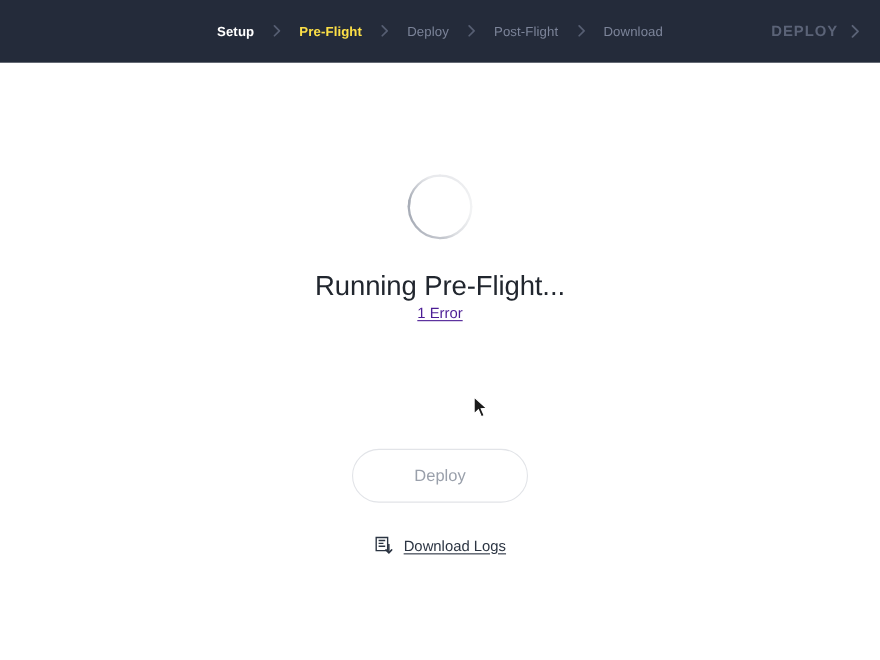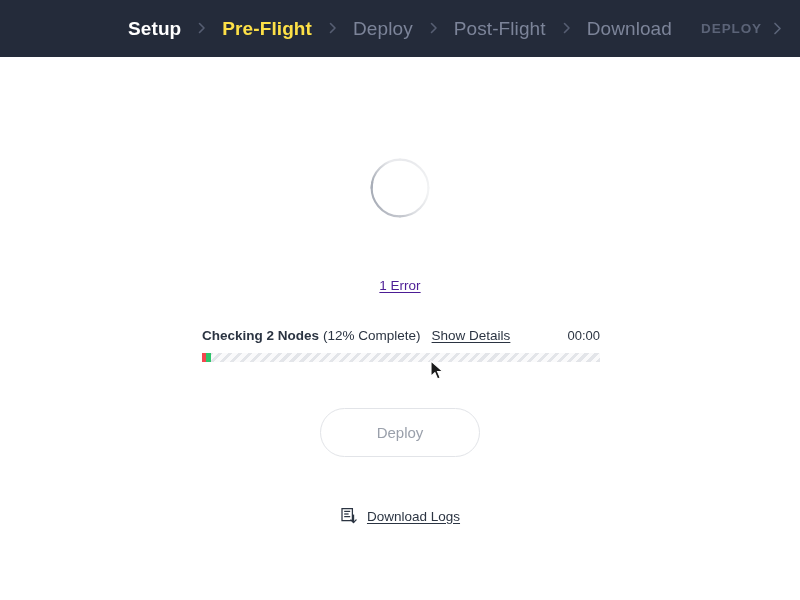--- a/index.html
+++ b/index.html
@@ -17,21 +17,21 @@
     background:#242b3a;
     display:flex; align-items:center;
   }
   .crumbs {
     position:absolute; left:0; top:0;
     width:800px; height:57px;
     display:flex; align-items:center; justify-content:center;
     gap:0;
   }
   .crumb {
-    font-size:19px;
+    font-size:12px;
     letter-spacing:.1px;
     white-space:nowrap;
     color:#7c8499;
     padding:0 1px;
   }
   .crumb.done { color:#ffffff; font-weight:bold; }
   .crumb.active { color:#fde047; font-weight:bold; }
   .sep {
     color:#565e72;
     font-size:12px;
@@ -132,21 +132,21 @@
     background:#ffffff;
     color:#9aa0ab;
     font-size:15px;
     font-family:"Liberation Sans", sans-serif;
     cursor:default;
   }
 
   
   .dl-wrap {
     position:absolute; left:0; top:430px; width:800px;
-    display:flex; align-items:center; justify-content:center; gap:9px;margin-top:20px;
+    display:flex; align-items:center; justify-content:center; gap:9px;
   }
   .dl-icon { width:18px; height:18px; display:block; }
   .dl-link {
     font-size:13.5px; color:#2b3442;
     text-decoration:underline; text-underline-offset:2px;
     white-space:nowrap;
   }
 
   
   .cursor { position:absolute; left:430px; top:360px; width:16px; height:22px; }
@@ -230,38 +230,26 @@
           </linearGradient>
         </defs>
         <path d="M31 2.6 A28.4 28.4 0 0 0 2.6 31" fill="none" stroke="url(#sg1)" stroke-width="2.1" stroke-linecap="round"></path>
         <path d="M31 2.6 A28.4 28.4 0 0 1 59.4 31" fill="none" stroke="url(#sg2)" stroke-width="2.1" stroke-linecap="round"></path>
         <path d="M59.4 31 A28.4 28.4 0 0 1 31 59.4" fill="none" stroke="url(#sg3)" stroke-width="2.1" stroke-linecap="round"></path>
         <path d="M31 59.4 A28.4 28.4 0 0 1 3.3 25.5" fill="none" stroke="url(#sg4)" stroke-width="2.1" stroke-linecap="round"></path>
       </svg>
     </div>
   </div>
 
+  <div class="heading">Running Pre-Flight...</div>
 
   <div class="errline">
     <a href="#">1 Error</a>
   </div>
 
-  <div class="progress-block">
-    <div class="prow">
-      <span class="pnodes">Checking 2 Nodes</span>
-      <span class="ppct">(12% Complete)</span>
-      <span class="pdetails">Show Details</span>
-      <span class="ptimer">00:00</span>
-    </div>
-
-    <div class="track">
-      <div class="seg-err" style="width: 3.98px;"></div>
-      <div class="seg-ok" style="width: 5.174px;"></div>
-    </div>
-  </div>
 
   <div class="deploy-cta-wrap">
     <button class="deploy-cta" disabled="">Deploy</button>
   </div>
 
   <div class="dl-wrap">
     <span class="dl-icon">
       <svg class="dl-icon" viewBox="0 0 18 18">
         <path d="M2 1.6 H12.4 V13.6 H2 Z" fill="none" stroke="#2b3442" stroke-width="1.25"></path>
         <line x1="4.2" y1="4.4" x2="10.2" y2="4.4" stroke="#2b3442" stroke-width="1.25"></line>

